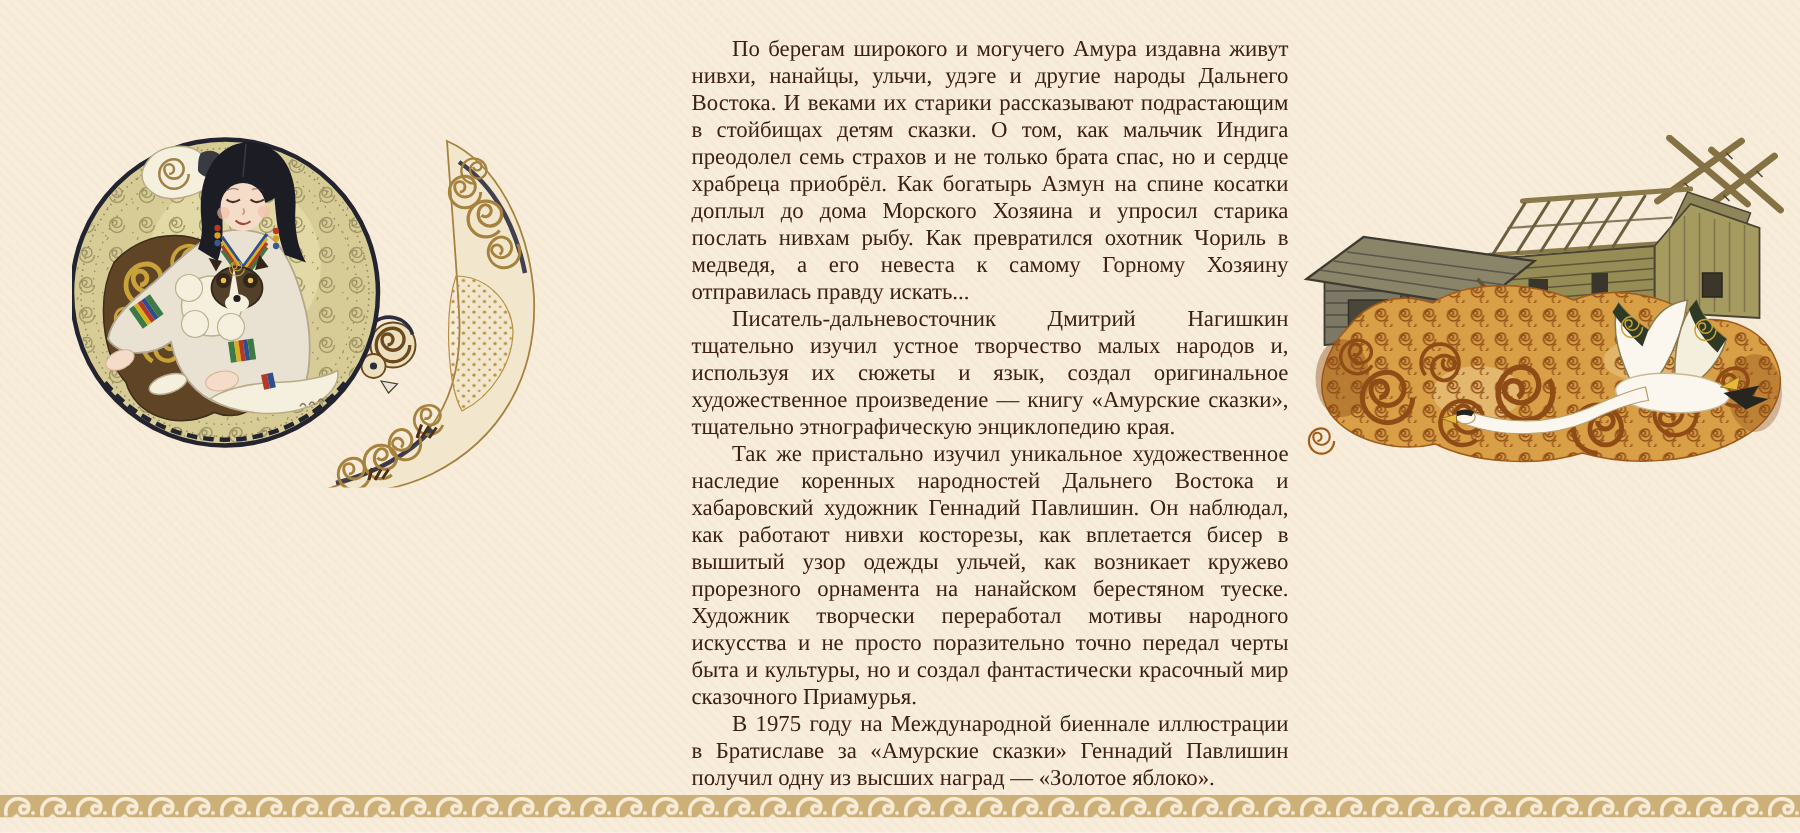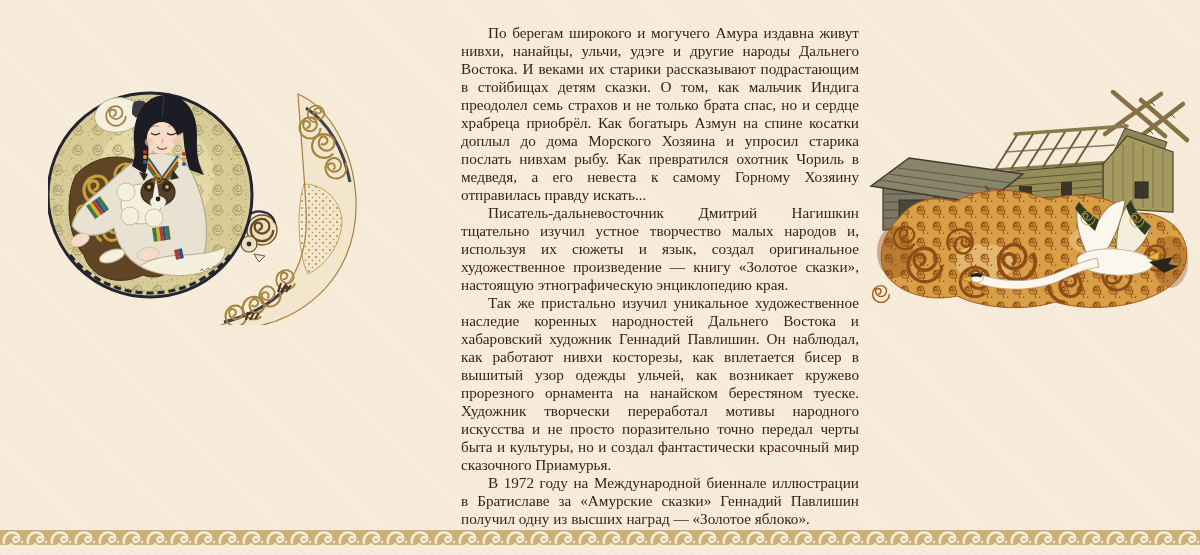--- a/index.html
+++ b/index.html
@@ -168,23 +168,23 @@
       <ellipse cx="64" cy="176" rx="13" ry="6" transform="rotate(-18 64 176)" fill="#f5efdd" stroke="#b8ab8a" stroke-width="1"></ellipse>
       <g transform="translate(126,170) rotate(-12)">
         <rect width="4" height="10" fill="#b23a28"></rect>
           <rect x="4" width="4" height="10" fill="#2e4e8e"></rect>
       </g>
     </g>
   </svg>
 
   <section class="text-column">
     <p>По берегам широкого и могучего Амура издавна живут нивхи, нанайцы, ульчи, удэге и другие народы Дальнего Востока. И веками их старики рассказывают подрастающим в стойбищах детям сказки. О том, как мальчик Индига преодолел семь страхов и не только брата спас, но и сердце храбреца приобрёл. Как богатырь Азмун на спине косатки доплыл до дома Морского Хозяина и упросил старика послать нивхам рыбу. Как превратился охотник Чориль в медведя, а его невеста к самому Горному Хозяину отправилась правду искать...</p>
-    <p>Писатель-дальневосточник Дмитрий Нагишкин тщательно изучил устное творчество малых народов и, используя их сюжеты и язык, создал оригинальное художественное произведение — книгу «Золотое сказки», настоящую этнографическую энциклопедию края.</p>
+    <p>Писатель-дальневосточник Дмитрий Нагишкин тщательно изучил устное творчество малых народов и, используя их сюжеты и язык, создал оригинальное художественное произведение — книгу «Амурские сказки», тщательно этнографическую энциклопедию края.</p>
     <p>Так же пристально изучил уникальное художественное наследие коренных народностей Дальнего Востока и хабаровский художник Геннадий Павлишин. Он наблюдал, как работают нивхи косторезы, как вплетается бисер в вышитый узор одежды ульчей, как возникает кружево прорезного орнамента на нанайском берестяном туеске. Художник творчески переработал мотивы народного искусства и не просто поразительно точно передал черты быта и культуры, но и создал фантастически красочный мир сказочного Приамурья.</p>
-    <p>В 1972 году на Международной биеннале иллюстрации в Братиславе за «Амурские сказки» Геннадий Павлишин получил одну из высших наград — «Золотое яблоко».</p>
+    <p>В 1975 году на Международной биеннале иллюстрации в Братиславе за «Амурские сказки» Геннадий Павлишин получил одну из высших наград — «Золотое яблоко».</p>
   </section>
 
   <svg class="illu illu-right" width="335" height="225" viewBox="0 0 335 225">
     <defs>
       <path id="spR" d="M7,0 A7,7 0 1 1 0,-7 A4.6,4.6 0 1 1 -4.6,-2.4 A2.3,2.3 0 1 1 -2.3,0" fill="none"></path>
       <pattern id="swirlR" width="16" height="16" patternUnits="userSpaceOnUse">
         <path d="M12,8 A4,4 0 1 1 8,4 A2.6,2.6 0 1 1 5.4,6.6 A1.3,1.3 0 1 1 6.7,8" fill="none" stroke="#8f4c16" stroke-width="1.1"></path>
         <path d="M15,14 A2.5,2.5 0 1 1 12.5,11.5" fill="none" stroke="#8f4c16" stroke-width="0.9"></path>
       </pattern>
     </defs>

